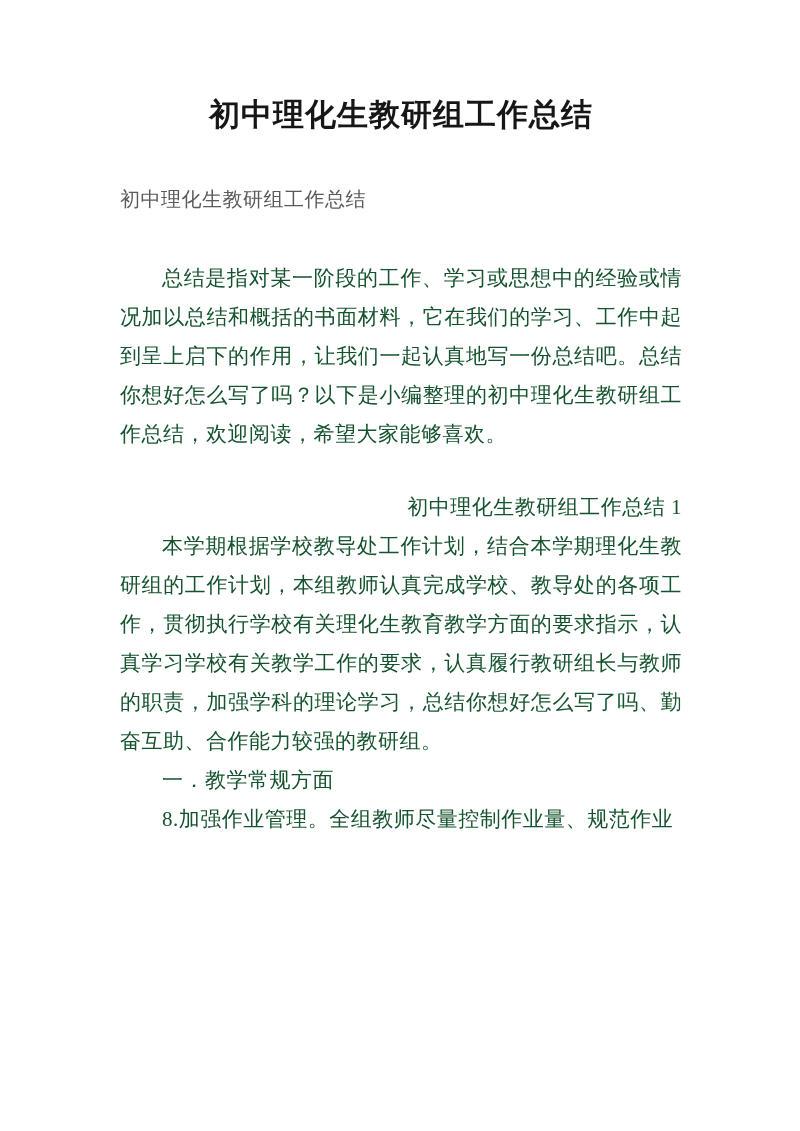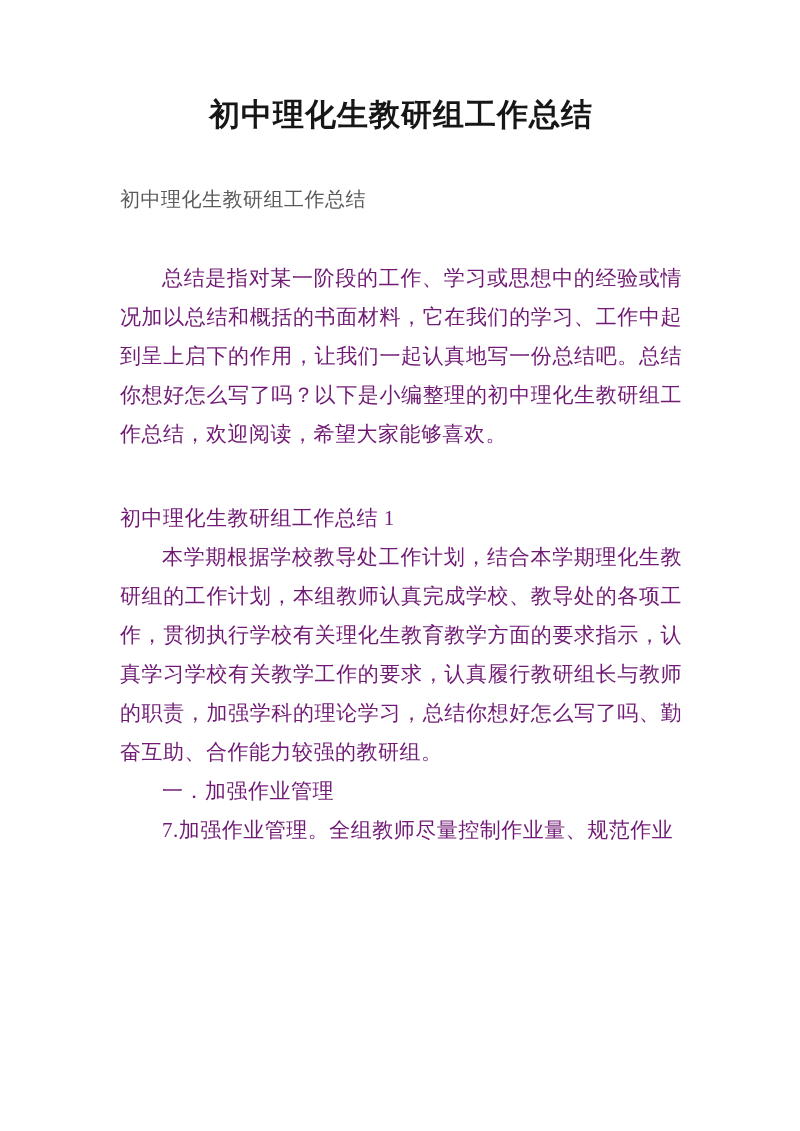--- a/index.html
+++ b/index.html
@@ -33,32 +33,32 @@
     margin-top: 53px;
     font-size: 20px;
     line-height: 26px;
     color: #5a5a5a;
     letter-spacing: 0.5px;
   }
   .body-text {
     margin: 0;
     font-size: 21px;
     line-height: 39px;
-    color: #701a75;
+    color: #14532d;
     letter-spacing: 0.5px;
     text-align: justify;
     text-justify: inter-ideograph;
   }
   .intro {
     margin-top: 47px;
     text-indent: 2em;
   }
   .section-label {
-    margin-top: 45px;
-    text-align: left;
+    margin-top: 34px;
+    text-align: right;
   }
   .para {
     text-indent: 2em;
   }
   .section-heading {
     text-indent: 2em;
     text-align: left;
   }
 </style>
 </head>
@@ -68,17 +68,17 @@
   <h1 class="doc-title">初中理化生教研组工作总结</h1>
 
   <div class="subtitle">初中理化生教研组工作总结</div>
 
   <p class="body-text intro">总结是指对某一阶段的工作、学习或思想中的经验或情况加以总结和概括的书面材料，它在我们的学习、工作中起到呈上启下的作用，让我们一起认真地写一份总结吧。总结你想好怎么写了吗？以下是小编整理的初中理化生教研组工作总结，欢迎阅读，希望大家能够喜欢。</p>
 
   <div class="body-text section-label">初中理化生教研组工作总结 1</div>
 
   <p class="body-text para">本学期根据学校教导处工作计划，结合本学期理化生教研组的工作计划，本组教师认真完成学校、教导处的各项工作，贯彻执行学校有关理化生教育教学方面的要求指示，认真学习学校有关教学工作的要求，认真履行教研组长与教师的职责，加强学科的理论学习，总结你想好怎么写了吗、勤奋互助、合作能力较强的教研组。</p>
 
-  <div class="body-text section-heading">一．加强作业管理</div>
+  <div class="body-text section-heading">一．教学常规方面</div>
 
 
-  <p class="body-text para">7.加强作业管理。全组教师尽量控制作业量、规范作业</p>
+  <p class="body-text para">8.加强作业管理。全组教师尽量控制作业量、规范作业</p>
 </main>
 
 </body></html>

